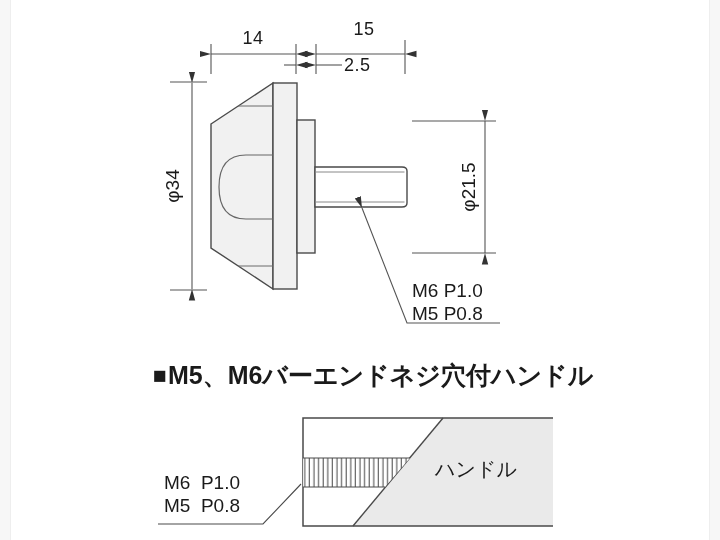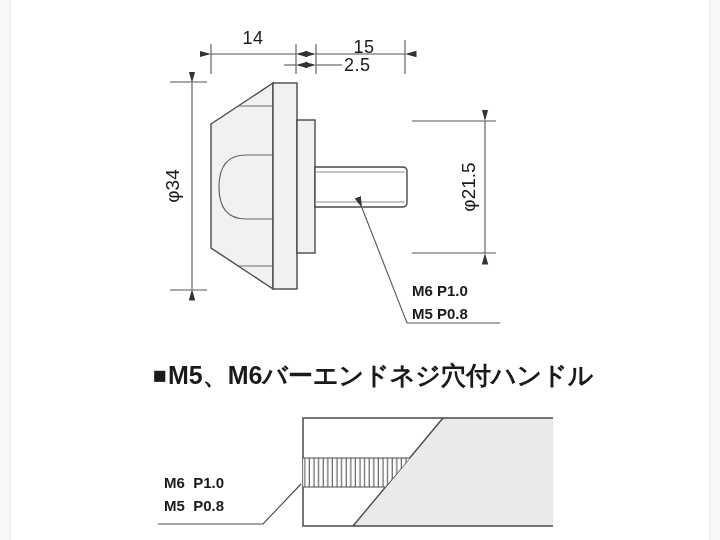--- a/index.html
+++ b/index.html
@@ -7,21 +7,21 @@
     position:relative;width:720px;height:540px;background:#ffffff;overflow:hidden;
     font-family:"Liberation Sans","DejaVu Sans",sans-serif;color:#1a1a1a;
   }
   .edge-strip{position:absolute;top:0;bottom:0;width:10px;background:#f7f7f7;}
   .edge-strip.left{left:0;border-right:1px solid #eeeeee;}
   .edge-strip.right{right:0;border-left:1px solid #eeeeee;}
   svg{position:absolute;left:0;top:0;}
   .lbl{position:absolute;white-space:pre;line-height:1;}
   .dim-num{font-size:18px;letter-spacing:0.5px;}
   .rot{transform:rotate(-90deg);transform-origin:center center;text-align:center;font-size:19px;}
-  .note{font-size:15px;line-height:23px;font-weight:bold;}
+  .note{font-size:19px;line-height:23px;}
   .heading{display:flex;align-items:center;font-weight:bold;font-size:25px;gap:1px;}
   .heading .marker{font-size:23px;line-height:1;}
   .handle-lbl{font-size:20px;}
   .center{text-align:center;}
 </style>
 </head>
 <body>
 
 <div id="canvas">
 
@@ -67,31 +67,32 @@
       <path d="M553,418 L303,418 L303,526 L553,526" stroke="#4a4a4a" stroke-width="1.5" fill="none"></path>
       <line x1="353" y1="526" x2="443" y2="418" stroke="#4a4a4a" stroke-width="1.4"></line>
       <polygon points="303,458 410,458 385,487 303,487" fill="url(#hatch)"></polygon>
       <path d="M303,458 L410,458 M303,487 L385,487" stroke="#4a4a4a" stroke-width="1.1" fill="none"></path>
       <path d="M158,524 L263,524 L301,484" stroke="#4a4a4a" stroke-width="1.1" fill="none"></path>
     </g>
   </svg>
 
   <div class="lbl dim-num center" style="left:233px;top:29px;width:40px;">14</div>
 
-  <div class="lbl dim-num center" style="left:344px;top:38px;width:40px;">15</div>
+  <div class="lbl dim-num center" style="left:344px;top:20px;width:40px;">15</div>
 
   <div class="lbl dim-num" style="left:344px;top:56px;text-align:right;">2.5</div>
 
   <div class="lbl rot" style="left:141px;top:177px;width:62px;height:18px;">φ34</div>
 
   <div class="lbl rot" style="left:428px;top:178px;width:80px;height:18px;">φ21.5</div>
 
   <div class="lbl note" style="left:412px;top:279px;"><span>M6 P1.0</span><br><span>M5 P0.8</span></div>
 
   <div class="lbl heading" style="left:153px;top:363px;">
     <span class="marker">■</span>
     <span>M5、M6バーエンドネジ穴付ハンドル</span>
   </div>
 
   <div class="lbl note" style="left:164px;top:471px;"><span>M6  P1.0</span><br><span>M5  P0.8</span></div>
 
+  <div class="lbl handle-lbl center" style="left:435px;top:459px;width:80px;">ハンドル</div>
 
 </div>
 
 </body></html>

